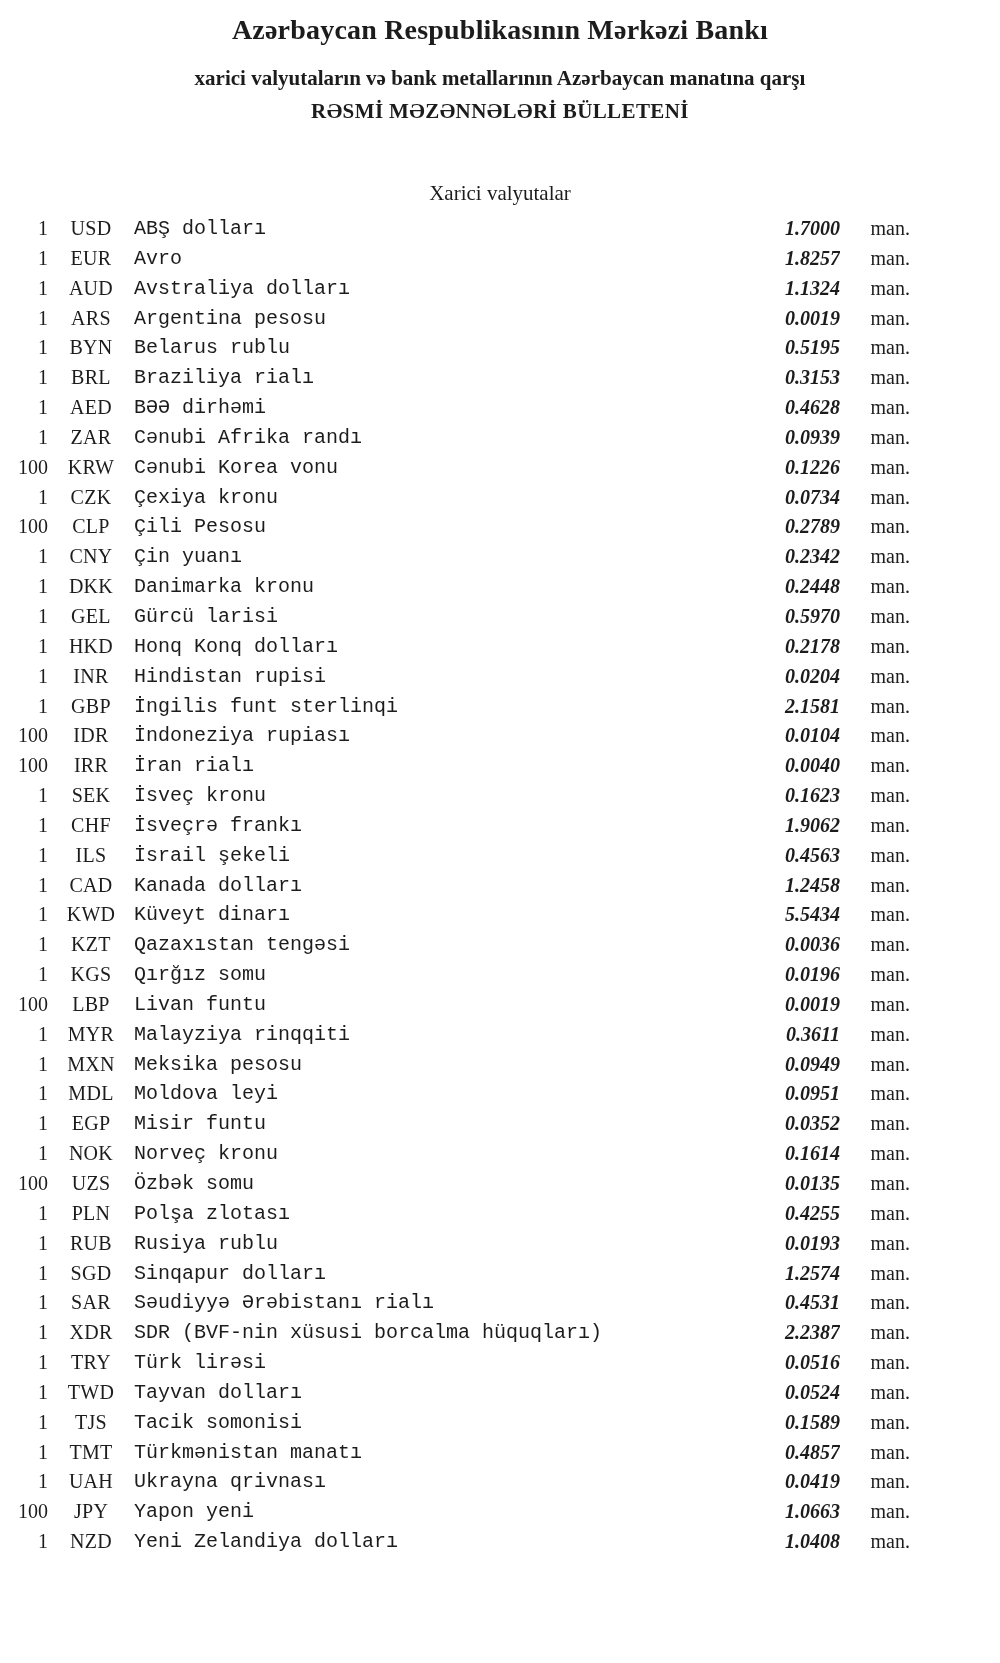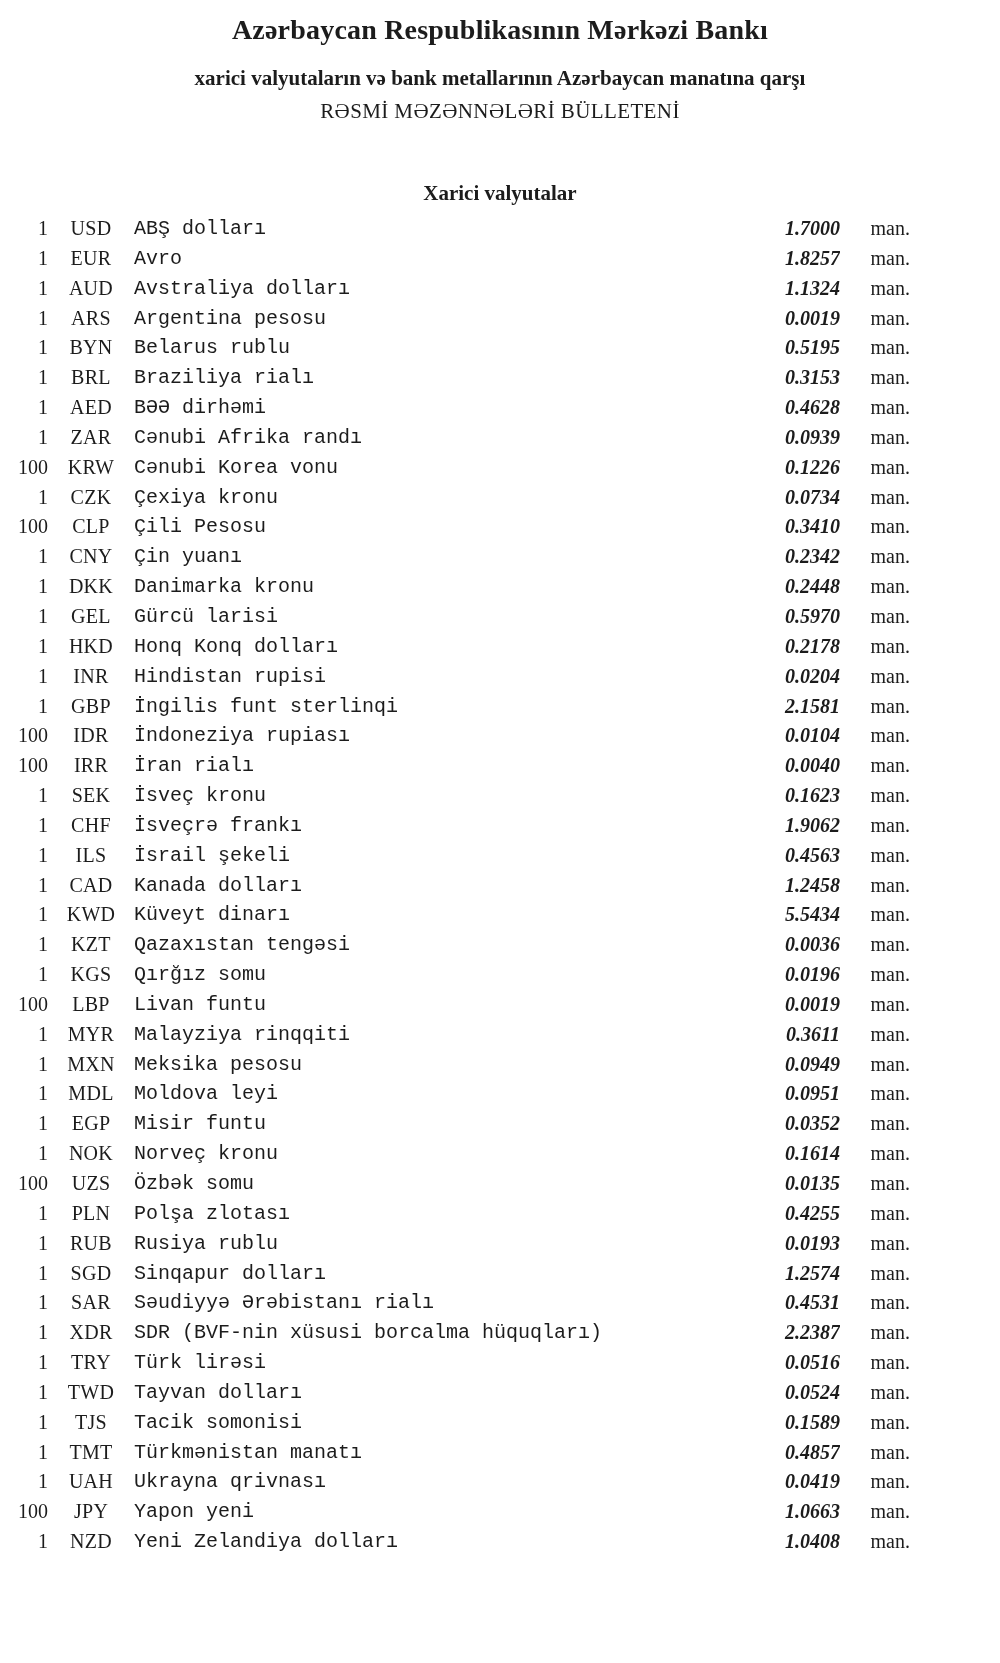--- a/index.html
+++ b/index.html
@@ -26,29 +26,29 @@
     letter-spacing: 0.2px;
   }
   p.header-line {
     margin: 0;
     font-weight: bold;
     font-size: 21px;
     line-height: 33px;
   }
   p.bulletin-title {
     margin: 0;
-    font-weight: normal;
+    font-weight: bold;
     font-size: 21px;
     line-height: 33px;
     letter-spacing: 0.4px;
   }
   h2.section-title {
     text-align: center;
     font-size: 21px;
-    font-weight: bold;
+    font-weight: normal;
     margin: 53px 0 8px 0;
   }
   table.rates {
     border-collapse: collapse;
     table-layout: fixed;
     width: 910px;
     margin: 0;
   }
   table.rates td {
     padding: 0;
@@ -155,21 +155,21 @@
     <td class="code">CZK</td>
     <td class="name">Çexiya kronu</td>
     <td class="rate">0.0734</td>
     <td class="unit">man.</td>
   </tr>
 
   <tr>
     <td class="qty">100</td>
     <td class="code">CLP</td>
     <td class="name">Çili Pesosu</td>
-    <td class="rate">0.3410</td>
+    <td class="rate">0.2789</td>
     <td class="unit">man.</td>
   </tr>
 
   <tr>
     <td class="qty">1</td>
     <td class="code">CNY</td>
     <td class="name">Çin yuanı</td>
     <td class="rate">0.2342</td>
     <td class="unit">man.</td>
   </tr>

